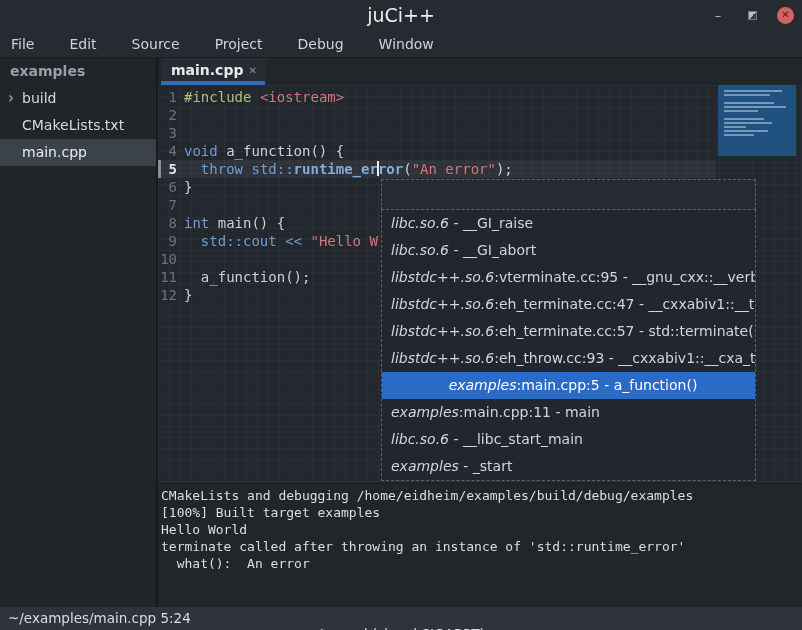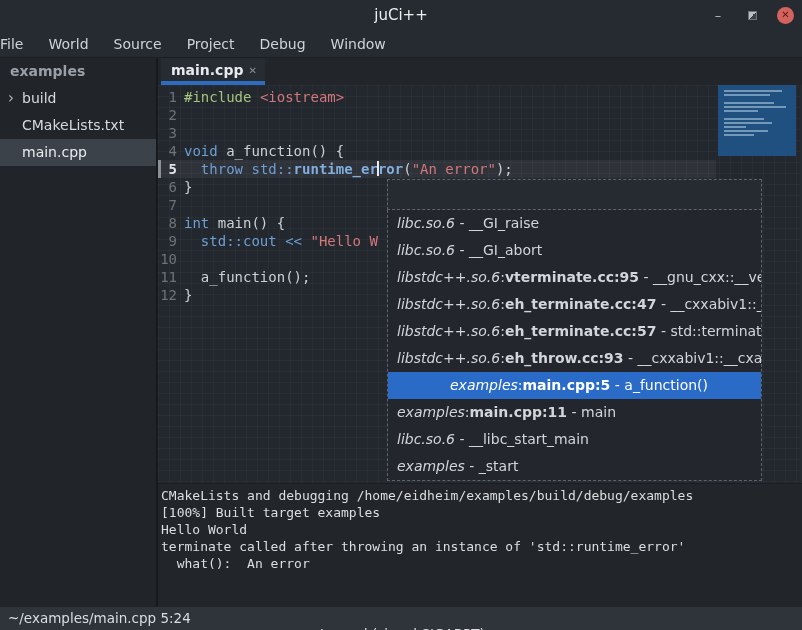--- a/index.html
+++ b/index.html
@@ -5,32 +5,32 @@
   * { margin:0; padding:0; box-sizing:border-box; }
   html,body { background:#17191d; }
   .window {
     position:relative; width:802px; height:630px; overflow:hidden;
     background:#262b31; font-family:"DejaVu Sans", sans-serif;
     -webkit-font-smoothing:antialiased;
   }
   
   .titlebar { position:absolute; top:0; left:0; right:0; height:30px; background:#262b31; }
   .title { position:absolute; left:0; right:0; top:0; height:30px; line-height:30px;
-           text-align:center; color:#eceff1; font-size:15px; }
+           text-align:center; color:#eceff1; font-size:19px; }
   .controls { position:absolute; right:8px; top:0; height:30px; display:flex; align-items:center; gap:16px; }
   .ctl { width:18px; height:18px; display:flex; align-items:center; justify-content:center;
          color:#b9bfc6; font-size:13px; cursor:default; }
   .restore-glyph { width:9px; height:9px; background:linear-gradient(135deg,#b9bfc6 50%,#3a4047 50%);
                    border:1px solid #6d737a; }
   .close-btn { width:17px; height:17px; border-radius:50%; background:#d4635f;
                display:flex; align-items:center; justify-content:center; }
   .close-btn span { color:#5c1a17; font-size:10px; font-weight:bold; line-height:1; }
   
   .menubar { position:absolute; top:30px; left:0; right:0; height:28px; background:#262b31;
-             display:flex; align-items:center; gap:25px; 
+             display:flex; align-items:center; gap:35px; padding-left:11px;
              border-bottom:1px solid #1b1e23; }
   .menu-item { color:#ced3d9; font-size:14px; }
   
   .body { position:absolute; top:58px; left:0; right:0; bottom:23px; display:flex; }
   .sidebar { width:158px; background:#212429; border-right:2px solid #17191d; position:relative; }
   .side-header { height:27px; line-height:27px; padding-left:10px; color:#9aa0a7;
                  font-weight:bold; font-size:14px; }
   .tree-item { position:relative; height:27px; line-height:27px; padding-left:22px;
                color:#d6dade; font-size:14px; white-space:nowrap; }
   .tree-item.selected { background:#3c4249; color:#e9ecef; }
@@ -63,29 +63,29 @@
   .t-kb  { color:#80aede; font-weight:bold; }
   .t-st  { color:#d3787a; }
   .t-pl  { color:#ccd1d6; }
   .caret { display:inline-block; width:2px; height:15px; background:#e9edf0;
            vertical-align:-2px; margin:0 -1px; }
   
   .minimap { position:absolute; top:0; left:560px; width:78px; height:71px; background:#20507f;
              padding:5px 0 0 6px; overflow:hidden; }
   .mm-line { height:2px; margin-bottom:2px; background:rgba(186,211,232,0.55); }
   
-  .popup { position:absolute; left:229px; top:94px; width:375px; z-index:5;
+  .popup { position:absolute; left:223px; top:94px; width:375px; z-index:5;
            font-size:14px; }
   .popup-entry { height:31px; background:#262b31; border:1px dashed #5d646d; }
   .popup-list { background:#23272d; border:1px dashed #5d646d; border-top:none; }
   .frame { height:27px; line-height:27px; padding-left:9px; color:#d2d6db;
            white-space:nowrap; overflow:hidden; }
   .frame.selected { background:#2a6bc7; color:#ffffff;text-align:center; }
   .f-lib { font-style:italic; }
-  .f-loc { font-weight:bold; }
+  .f-loc { font-weight:normal; }
   
   .terminal { position:absolute; top:425px; left:0; right:0; height:124px; background:#22262b;
               border-top:1px solid #1a1d21; padding:3px 0 0 3px;
               font-family:"DejaVu Sans Mono", monospace; font-size:13px; line-height:17px;
               color:#dbdfe3; }
   .term-line { white-space:pre; }
   
   .statusbar { position:absolute; left:0; right:0; bottom:0; height:23px; background:#2f343b;
                color:#d9dde1; font-size:13.5px; }
   .status-left { position:absolute; left:8px; top:0; height:23px; line-height:23px; }
@@ -106,21 +106,21 @@
         <span class="restore-glyph"></span>
       </div>
       <div class="close-btn">
         <span>✕</span>
       </div>
     </div>
   </div>
 
   <div class="menubar" id="menubar">
       <span class="menu-item">File</span>
-      <span class="menu-item">World</span>
+      <span class="menu-item">Edit</span>
       <span class="menu-item">Source</span>
       <span class="menu-item">Project</span>
       <span class="menu-item">Debug</span>
       <span class="menu-item">Window</span>
     </div>
 
   <div class="body">
 
     <div class="sidebar">
       <div class="side-header">examples</div>

